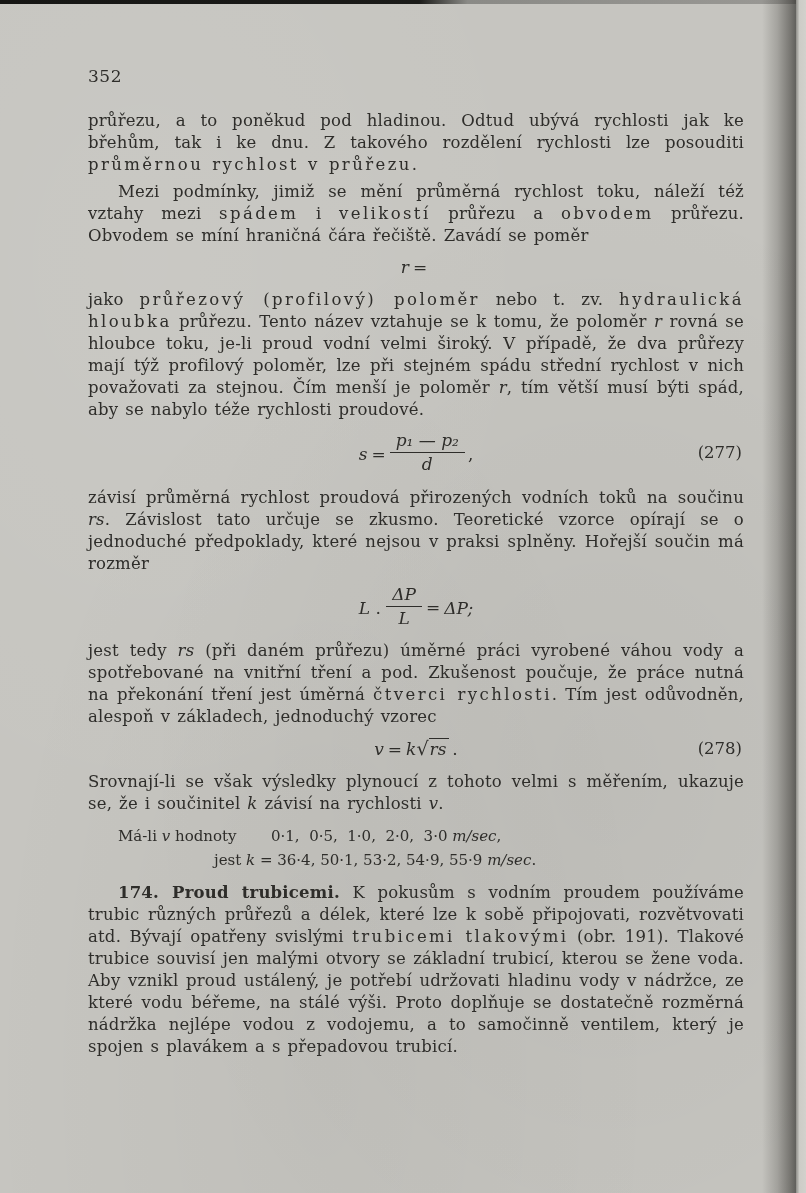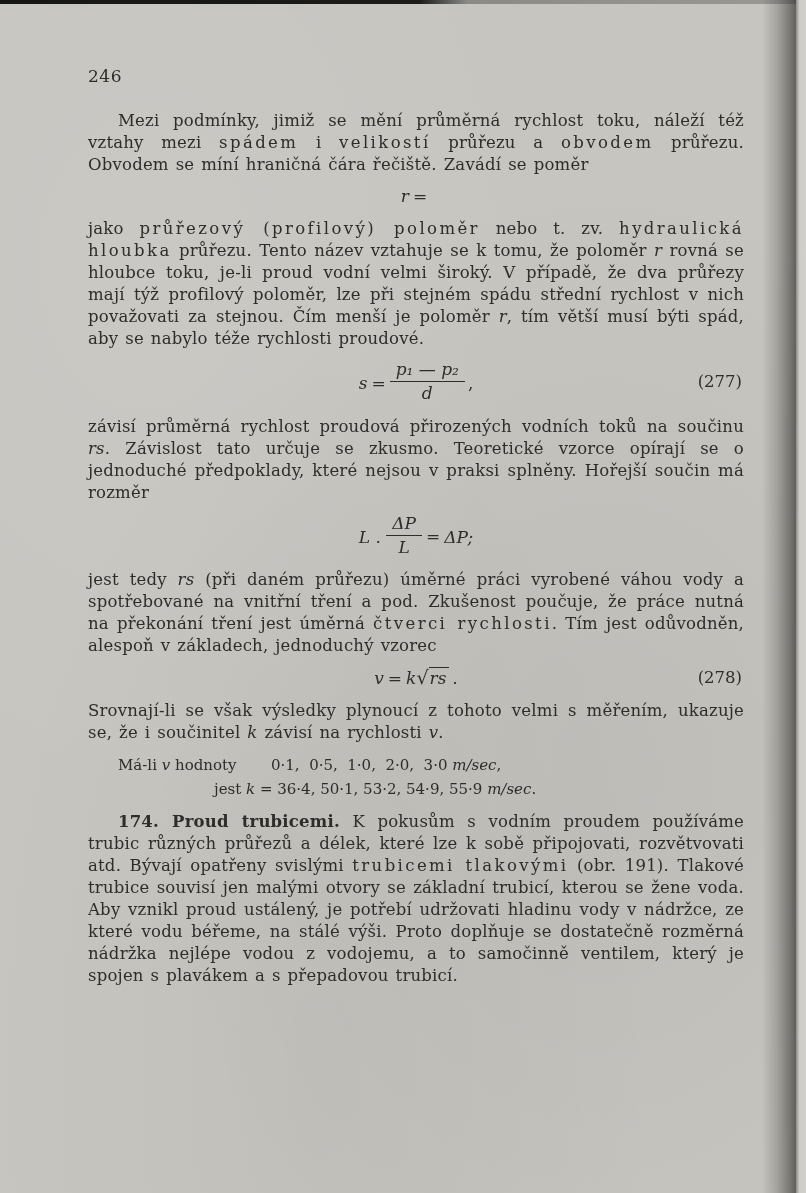--- a/index.html
+++ b/index.html
@@ -75,22 +75,23 @@
 </head>
 <body>
 
 <div class="scan-surface"></div>
 <div class="edge-top"></div>
 <div class="edge-right-shadow"></div>
 <div class="edge-right-light"></div>
 
 <div class="content">
 
-  <div class="page-number">246</div>
+  <div class="page-number">352</div>
 
+  <p class="para"><span class="run">průřezu, a to poněkud pod hladinou. Odtud ubývá rychlosti jak ke břehům, tak i ke dnu. Z takového rozdělení rychlosti lze posouditi </span><span class="run run-sp">průměrnou rychlost v průřezu.</span></p>
 
   <p class="para indent"><span class="run">Mezi podmínky, jimiž se mění průměrná rychlost toku, náleží též vztahy mezi </span><span class="run run-sp">spádem</span><span class="run"> i </span><span class="run run-sp">velikostí</span><span class="run"> průřezu a </span><span class="run run-sp">obvodem</span><span class="run"> průřezu. Obvodem se míní hraničná čára řečiště. Zavádí se poměr</span></p>
 
   <div class="formula-line">
     <span class="fvar">r</span><span class="fsym">=</span>
   </div>
 
   <p class="para"><span class="run">jako </span><span class="run run-sp">průřezový (profilový) poloměr</span><span class="run"> nebo t. zv. </span><span class="run run-sp">hydraulická hloubka</span><span class="run"> průřezu. Tento název vztahuje se k tomu, že poloměr </span><span class="run run-i">r</span><span class="run"> rovná se hloubce toku, je-li proud vodní velmi široký. V případě, že dva průřezy mají týž profilový poloměr, lze při stejném spádu střední rychlost v nich považovati za stejnou. Čím menší je poloměr </span><span class="run run-i">r</span><span class="run">, tím větší musí býti spád, aby se nabylo téže rychlosti proudové.</span></p>
 
 

